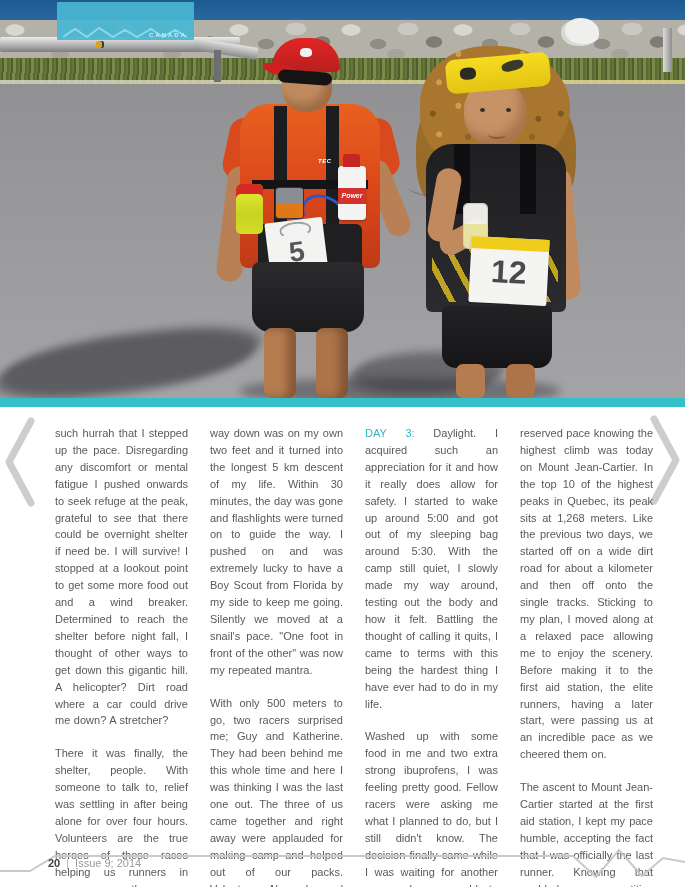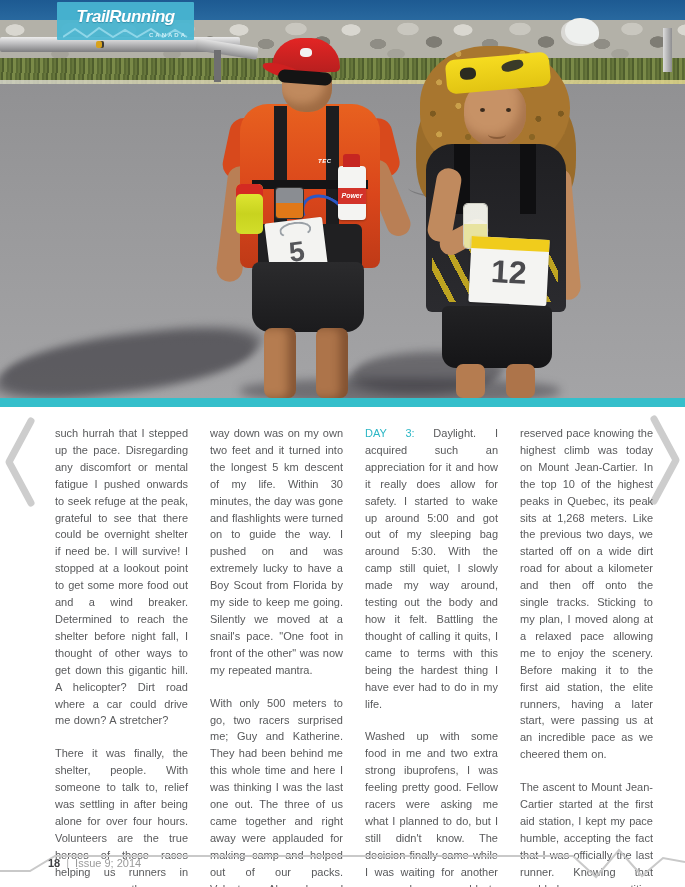--- a/index.html
+++ b/index.html
@@ -200,21 +200,20 @@
     <div class="edge-line"></div>
     <div class="road"></div>
     <div class="crack"></div>
     <div class="guardrail"></div>
     <div class="guardrail-end"></div>
     <div class="rail-reflector"></div>
     <div class="rail-post"></div>
     <div class="post-right"></div>
 
     <div class="logo">
-      <div class="logo-title">TrailRunning</div>
       <svg class="logo-zigzag" width="125" height="12" viewBox="0 0 125 12">
         <polyline points="0,11 12,3 24,11 36,2 50,11 62,4 74,11 88,3 100,11 112,4 124,11" fill="none" stroke="#8fd6e8" stroke-width="2"></polyline>
       </svg>
       <div class="logo-sub">CANADA</div>
     </div>
 
     <div class="shadow1"></div>
     <div class="shadow2"></div>
     <div class="shadow3"></div>
 
@@ -309,16 +308,16 @@
     <div class="col">
       <p>reserved pace knowing the highest climb was today on Mount Jean-Cartier.  In the top 10 of the highest peaks in Quebec, its peak sits at 1,268 meters. Like the previous two days, we started off on a wide dirt road for about a kilometer and then off onto the single tracks. Sticking to my plan, I moved along at a relaxed pace allowing me to enjoy the scenery. Before making it to the first aid station, the elite runners, having a later start, were passing us at an incredible pace as we cheered them on.</p>
       <p>The ascent to Mount Jean-Cartier started at the first aid station, I kept my pace humble, accepting the fact that I was officially the last runner. Knowing that enabled my competitive self to be at peace with my current placing. One hour into the climb from the first check point, the sweepers caught</p>
     </div>
   </div>
 
   <svg class="footer-line" width="685" height="40" viewBox="0 0 685 40">
     <polyline points="0,26 30,26 55,11 573,11 596,32 619,5 642,31 663,13 685,17" fill="none" stroke="#c9c9c9" stroke-width="2"></polyline>
   </svg>
   <div class="footer-text">
-    <span class="pageno">18</span><span class="sep">|</span><span class="issue">Issue 9; 2014</span>
+    <span class="pageno">20</span><span class="sep">|</span><span class="issue">Issue 9; 2014</span>
   </div>
 
 </div>
 
 </body></html>

